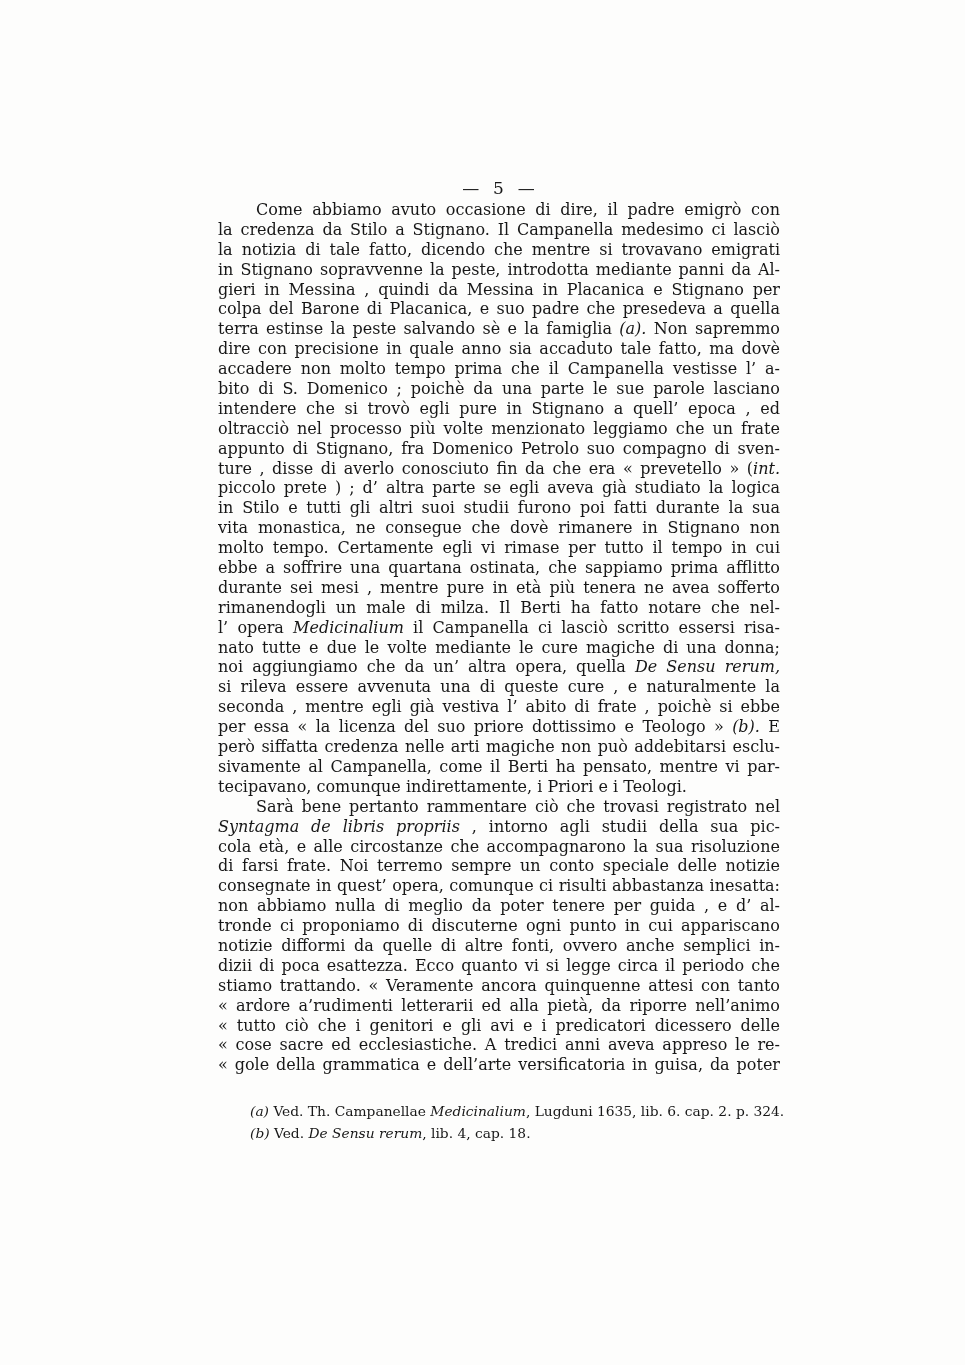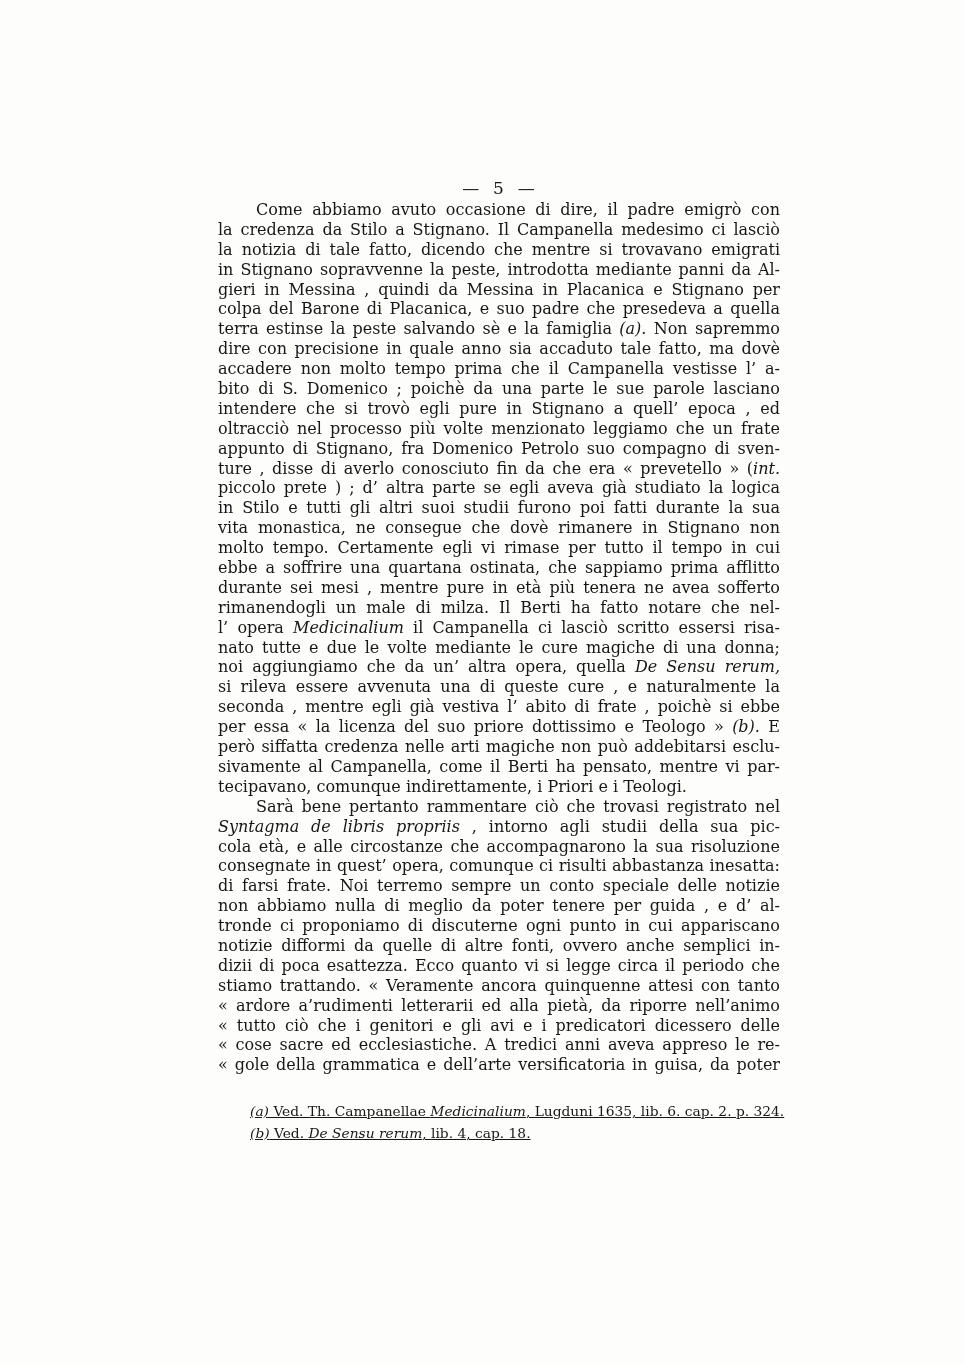--- a/index.html
+++ b/index.html
@@ -55,21 +55,20 @@
     position: absolute;
     left: 250px;
     top: 1100px;
     width: 540px;
     font-size: 13.8px;
   }
   .footnotes .line {
     line-height: 22px;
     text-align: right;
     text-align-last: left;
-    text-decoration: underline;
   }
   .it {
     font-style: italic;
   }
 </style>
 </head>
 <body>
 
 <div class="page">
   <div class="page-number">—  5  —</div>
@@ -101,22 +100,22 @@
       <div class="line"><span>noi aggiungiamo che da un’ altra opera, quella </span><span class="it">De Sensu rerum,</span></div>
       <div class="line"><span>si rileva essere avvenuta una di queste cure , e naturalmente la</span></div>
       <div class="line"><span>seconda , mentre egli già vestiva l’ abito di frate , poichè si ebbe</span></div>
       <div class="line"><span>per essa « la licenza del suo priore dottissimo e Teologo » </span><span class="it">(b).</span><span> E</span></div>
       <div class="line"><span>però siffatta credenza nelle arti magiche non può addebitarsi esclu-</span></div>
       <div class="line"><span>sivamente al Campanella, come il Berti ha pensato, mentre vi par-</span></div>
       <div class="line last"><span>tecipavano, comunque indirettamente, i Priori e i Teologi.</span></div>
       <div class="line indent"><span>Sarà bene pertanto rammentare ciò che trovasi registrato nel</span></div>
       <div class="line"><span class="it">Syntagma de libris propriis</span><span> , intorno agli studii della sua pic-</span></div>
       <div class="line"><span>cola età, e alle circostanze che accompagnarono la sua risoluzione</span></div>
+      <div class="line"><span>di farsi frate. Noi terremo sempre un conto speciale delle notizie</span></div>
       <div class="line"><span>consegnate in quest’ opera, comunque ci risulti abbastanza inesatta:</span></div>
-      <div class="line"><span>di farsi frate. Noi terremo sempre un conto speciale delle notizie</span></div>
       <div class="line"><span>non abbiamo nulla di meglio da poter tenere per guida , e d’ al-</span></div>
       <div class="line"><span>tronde ci proponiamo di discuterne ogni punto in cui appariscano</span></div>
       <div class="line"><span>notizie difformi da quelle di altre fonti, ovvero anche semplici in-</span></div>
       <div class="line"><span>dizii di poca esattezza. Ecco quanto vi si legge circa il periodo che</span></div>
       <div class="line"><span>stiamo trattando. « Veramente ancora quinquenne attesi con tanto</span></div>
       <div class="line"><span>« ardore a’rudimenti letterarii ed alla pietà, da riporre nell’animo</span></div>
       <div class="line"><span>« tutto ciò che i genitori e gli avi e i predicatori dicessero delle</span></div>
       <div class="line"><span>« cose sacre ed ecclesiastiche. A tredici anni aveva appreso le re-</span></div>
       <div class="line"><span>« gole della grammatica e dell’arte versificatoria in guisa, da poter</span></div>
     </div>

